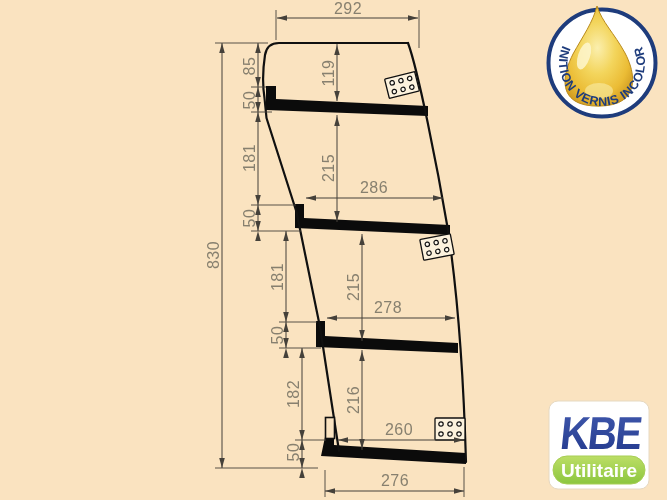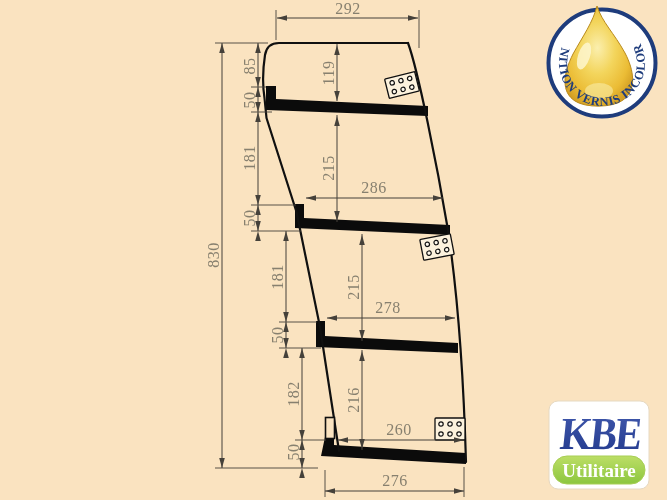--- a/index.html
+++ b/index.html
@@ -1,19 +1,19 @@
 <!DOCTYPE html>
 <html><head>
 <meta charset="utf-8">
 <style>
   html,body{margin:0;padding:0;background:#e8e8e8;}
   .canvas{
     position:relative;width:667px;height:500px;margin:0 auto;
     background:#FAE3C0;overflow:hidden;
-    font-family:Liberation Serif, serif;
+    font-family:Liberation Sans, sans-serif;
   }
   svg{display:block;}
   .dl{stroke:#45413A;stroke-width:1;fill:none;}
   .ext{stroke:#45413A;stroke-width:0.9;fill:none;}
   .ar{fill:#45413A;stroke:none;}
   .dim{fill:#87806F;font-size:16px;letter-spacing:0.5px;}
   .outline{stroke:#101010;stroke-width:2.2;fill:none;stroke-linejoin:round;stroke-linecap:round;}
   .shelf{fill:#0b0b0b;stroke:none;}
   .plate{fill:#FCF2DD;stroke:#101010;stroke-width:1.3;}
   .hole{fill:#FDF8EC;stroke:#101010;stroke-width:1.2;}

